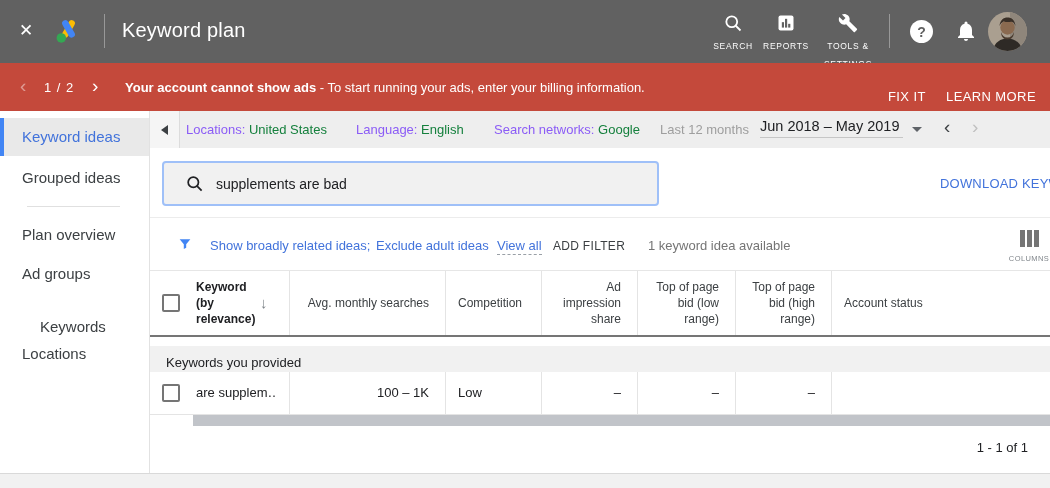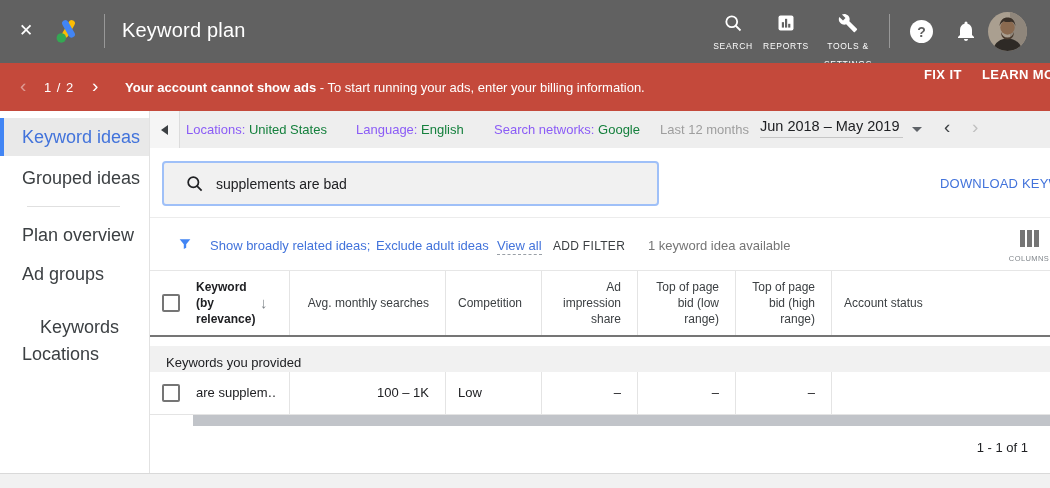--- a/index.html
+++ b/index.html
@@ -20,26 +20,26 @@
   .tb-nav .ic { height:24px; display:flex; align-items:center; justify-content:center; }
   .tb-nav .lbl { font-size:8.5px; letter-spacing:.7px; margin-top:3px; line-height:1.35; white-space:pre-line; }
   .tb-round { position:absolute; width:23px; height:23px; border-radius:50%; background:#fff; color:#616161;
               font-size:14px; font-weight:bold; display:flex; align-items:center; justify-content:center; cursor:pointer; }
 
   
   .banner { position:absolute; left:0; top:63px; width:1050px; height:48px; background:#c4493b; color:#fff; font-size:13px; }
   .bn-chev { position:absolute; top:12px; font-size:19px; line-height:22px; cursor:pointer; }
   .bn-page { position:absolute; left:44px; top:17px; letter-spacing:1px; }
   .bn-msg { position:absolute; left:125px; top:17px; white-space:nowrap; }
-  .bn-act { position:absolute; top:4px; font-weight:700; letter-spacing:.4px; cursor:pointer; white-space:nowrap;margin-left:36px; }
+  .bn-act { position:absolute; top:26px; font-weight:400; letter-spacing:.4px; cursor:pointer; white-space:nowrap; }
 
   
   .sidebar { position:absolute; left:0; top:111px; width:150px; height:362px; background:#fff; border-right:1px solid #e2e2e2; }
   .sb-item { position:absolute; left:0; width:149px; height:38px; line-height:38px; padding-left:22px;
-             font-size:18px; color:#3c4043; cursor:pointer; }
+             font-size:15px; color:#3c4043; cursor:pointer; }
   .sb-item.sel { background:#e9e9e9; color:#4273db; }
   .sb-item.sel::before { content:""; position:absolute; left:0; top:0; width:4px; height:38px; background:#4285f4; }
   .sb-divider { position:absolute; left:27px; width:93px; height:1px; background:#e0e0e0; }
 
   
   .toolbar { position:absolute; left:150px; top:111px; width:900px; height:37px; background:#eeeeee; font-size:13px; }
   .tl-back { position:absolute; left:0; top:0; width:30px; height:37px; background:#f5f5f5; border-right:1px solid #dcdcdc;
              display:flex; align-items:center; justify-content:center; cursor:pointer; }
   .tl-back .tri { width:0; height:0; border-top:5px solid transparent; border-bottom:5px solid transparent; border-right:7px solid #3c4043; }
   .tl-set { position:absolute; top:0; height:37px; line-height:37px; cursor:pointer; white-space:nowrap; }

